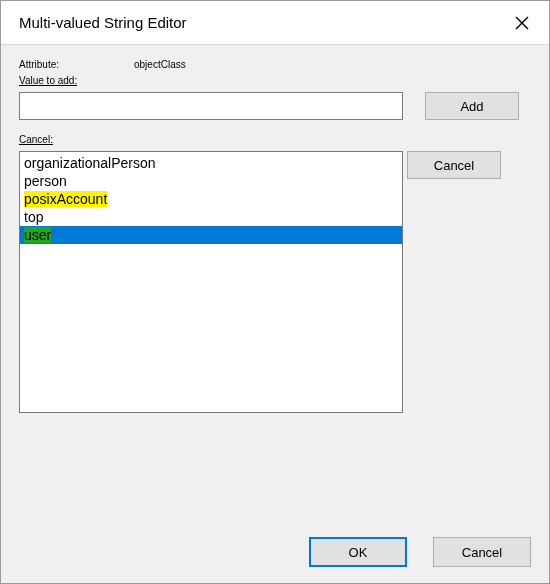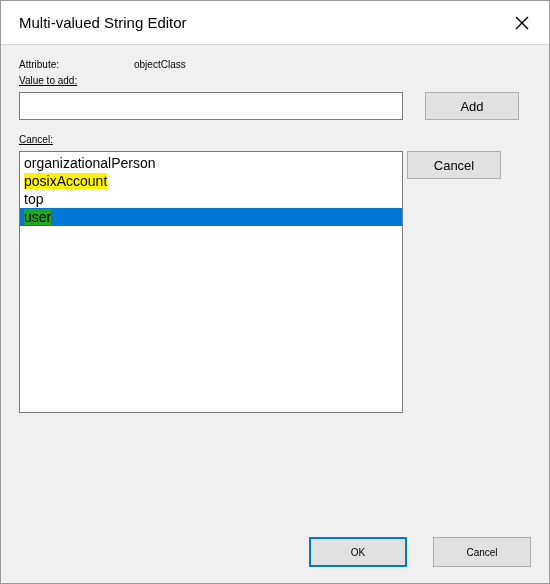--- a/index.html
+++ b/index.html
@@ -129,21 +129,21 @@
     justify-content: flex-end;
     gap: 26px;
     padding-top: 16px;
   }
   .dlg-btn {
     width: 98px;
     height: 30px;
     border: 1px solid #adadad;
     background: #e1e1e1;
     font-family: inherit;
-    font-size: 10px;
+    font-size: 13px;
     cursor: pointer;
     padding: 0;
   }
   .dlg-btn.primary {
     border: 2px solid #0078d7;
     background: #e1e1e1;
   }
 </style>
 </head>
 <body>
@@ -172,20 +172,21 @@
     <div class="section-label">Value to add:</div>
     <div class="value-row">
       <input type="text" class="text-input" value="" style="">
       <button class="side-button">Add</button>
     </div>
 
     <div class="section-label">Cancel:</div>
     <div class="values-area">
       <div class="listbox" id="listbox">
           <div class="row"><span class="txt">organizationalPerson</span></div>
+          <div class="row"><span class="txt">person</span></div>
           <div class="row"><span class="txt hl-yellow">posixAccount</span></div>
           <div class="row"><span class="txt">top</span></div>
           <div class="row selected"><span class="txt hl-green">user</span></div>
         </div>
       <button class="side-button">Cancel</button>
     </div>
 
     <div class="dialog-buttons">
       <button class="dlg-btn primary">OK</button>
       <button class="dlg-btn">Cancel</button>

